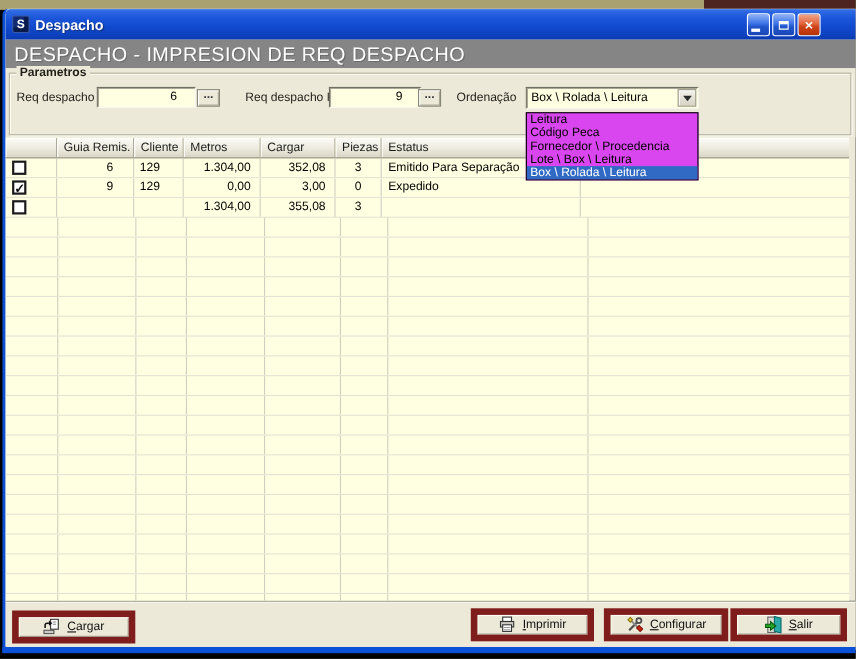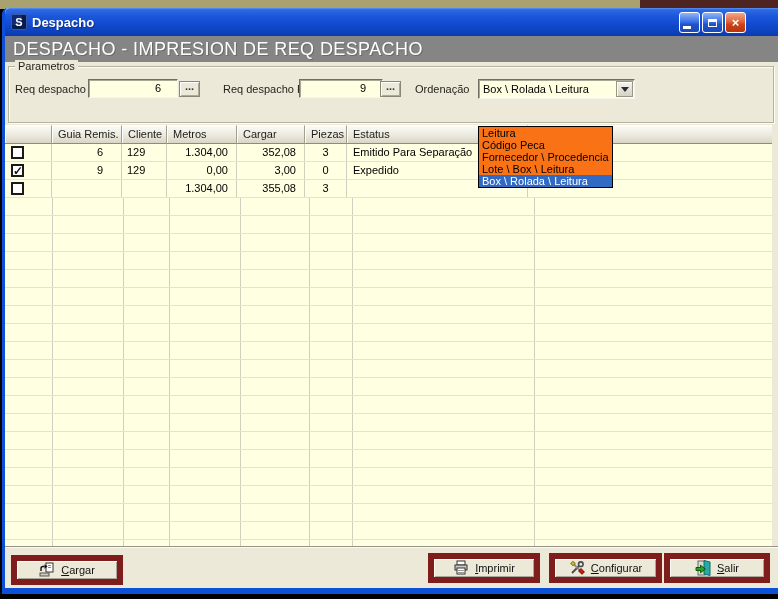--- a/index.html
+++ b/index.html
@@ -50,21 +50,21 @@
   }
 
   
   .params { position:relative; height:63px; background:#ece9d8; z-index:30; }
   .groupbox {
     position:absolute; border:1px solid #b5b29f;
     box-shadow:1px 1px 0 #fdfdf6, inset 1px 1px 0 #fdfdf6;
   }
   .group-label {
     position:absolute; top:-7px; left:6px; background:#ece9d8; padding:0 3px;
-    font-weight:normal; color:#201f18;
+    font-weight:bold; color:#201f18;
   }
   .gb-params { left:3px; top:4px; width:766px; height:57px; }
   .field-label { position:absolute; color:#201f18; }
   .sunken {
     position:absolute; background:#ffffe1; height:19px;
     border-top:1px solid #716f64; border-left:1px solid #716f64;
     border-bottom:1px solid #f6f5ef; border-right:1px solid #f6f5ef;
     box-shadow:inset 1px 1px 0 #a9a696;
   }
   .num-field { text-align:right; padding:2px 16px 0 2px; }
@@ -82,22 +82,22 @@
   .combo-value { position:absolute; left:4px; top:3px; white-space:nowrap; }
   .combo-arrow-btn {
     position:absolute; right:1px; top:1px; width:17px; height:16px;
     background:linear-gradient(180deg,#f4f3ec,#d6d2c4);
     border:1px solid #9b English8; border:1px solid #999684;
     box-shadow:inset 1px 1px 0 #fff;
     display:flex; align-items:center; justify-content:center;
   }
   .arrow-down { width:0; height:0; border-left:4px solid transparent; border-right:4px solid transparent; border-top:5px solid #2b2b2b; }
   .dropdown-list {
-    position:absolute; left:473px; top:40px; width:135px; background:#f97316;
-    border:1px solid #000; z-index:50;margin-top:24px;
+    position:absolute; left:473px; top:40px; width:157px; background:#d946ef;
+    border:1px solid #000; z-index:50;
   }
   .dd-item { height:12px; line-height:12px; padding-left:3px; white-space:nowrap; overflow:hidden; }
   .dd-item.selected { background:#316ac5; color:#fff; }
   
   .gb-impressao { left:640px; top:7px; width:134px; height:47px; }
   .gb-impressao .group-label { font-weight:normal; }
   .radio-row { position:absolute; left:10px; display:flex; align-items:center; gap:5px; }
   .radio {
     width:11px; height:11px; border-radius:50%;
     border:1px solid #77755f; background:#fff;

